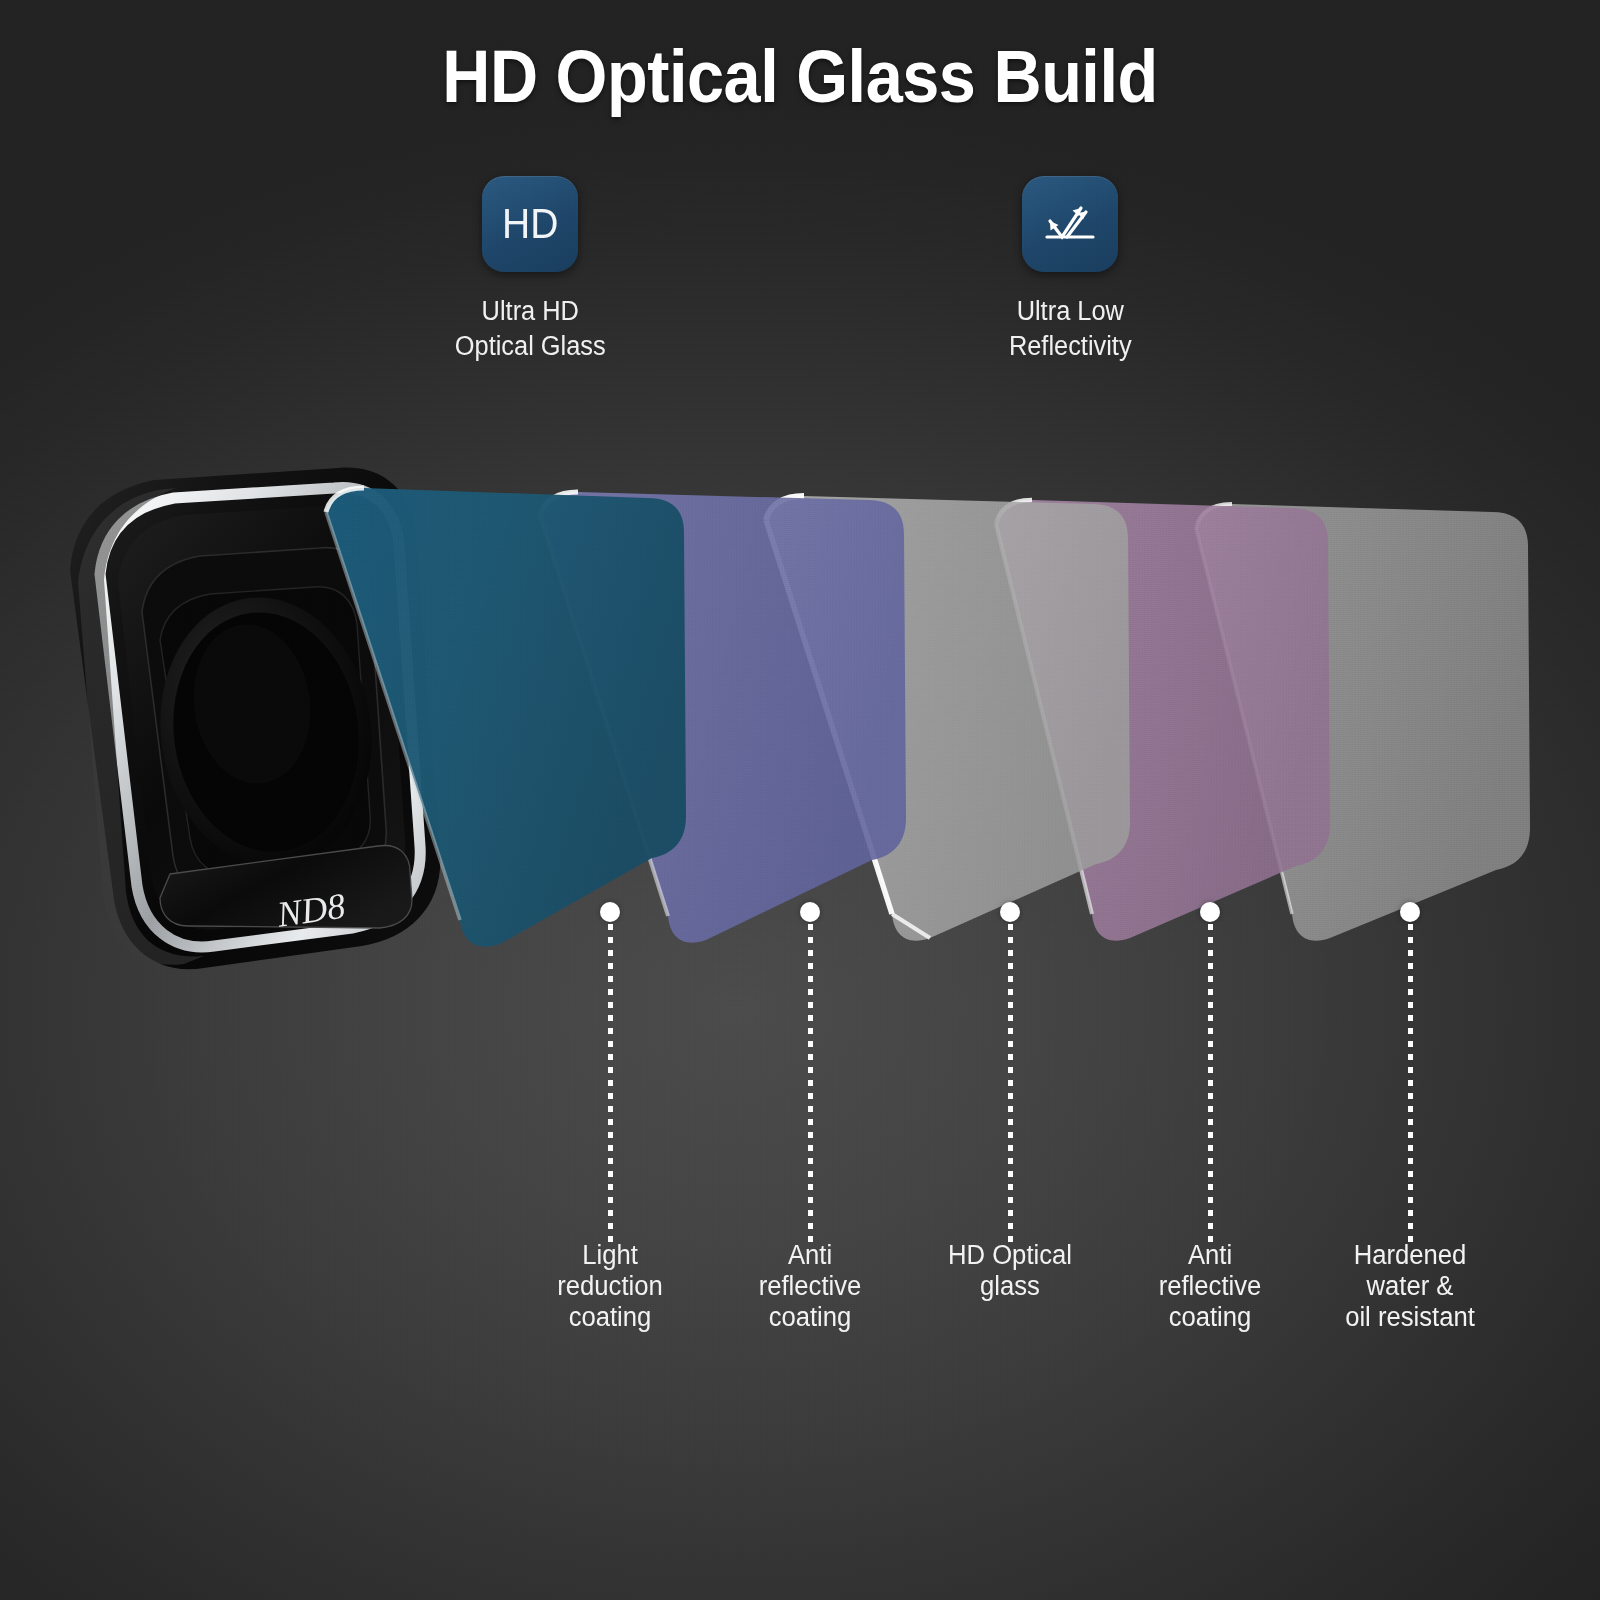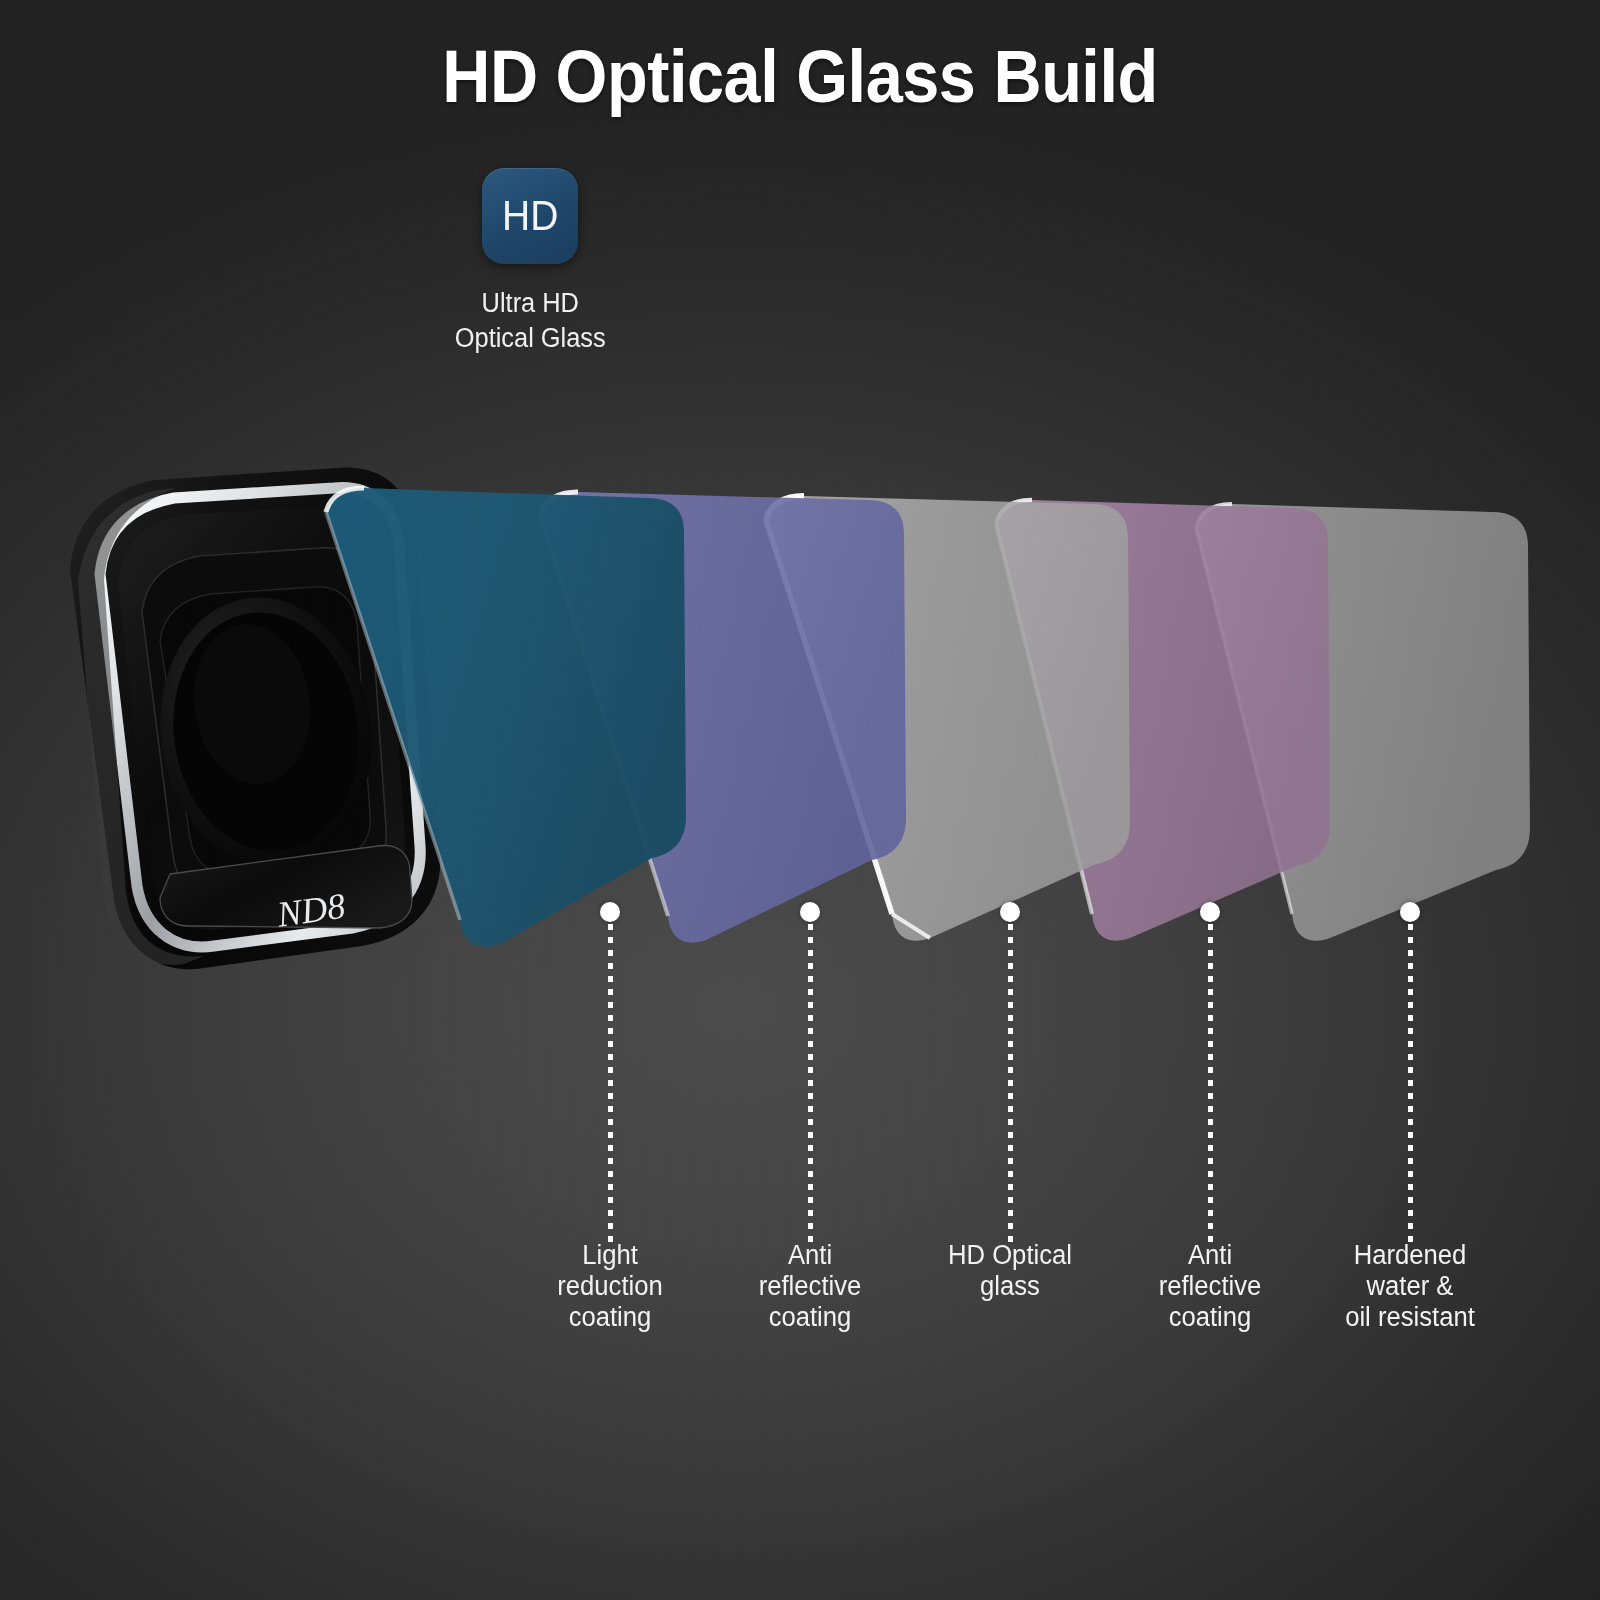--- a/index.html
+++ b/index.html
@@ -50,21 +50,21 @@
     letter-spacing: -0.5px;
     color: #ffffff;
     transform: scaleX(0.9);
     transform-origin: center top;
     text-shadow: 0 2px 6px rgba(0,0,0,.55);
   }
 
   
   #features {
     position: absolute;
-    top: 168px;
+    top: 176px;
     left: 430px;
     width: 740px;
     display: flex;
     justify-content: space-between;
   }
   .feature {
     width: 200px;
     display: flex;
     flex-direction: column;
     align-items: center;
@@ -170,20 +170,40 @@
 
     <div class="feature">
       <div class="badge">
         <span class="badge-hd">HD</span>
       </div>
       <div class="feature-label">Ultra HD
 Optical Glass</div>
     </div>
 
 
+    <div class="feature">
+      <div class="badge">
+        <span>
+          <svg width="58" height="56" viewBox="0 0 58 56">
+            <g stroke="#ffffff" stroke-width="3.2" fill="none" stroke-linecap="round">
+              <line x1="6" y1="41" x2="52" y2="41"></line>
+              <path d="M9 25 L21 41 L40 12"></path>
+              <path d="M26 41 L45 16"></path>
+            </g>
+            <g fill="#ffffff">
+              <path d="M40 12 L31.5 14.5 L38 20 Z"></path>
+              <path d="M45.5 15.5 L36.5 17 L42 23.5 Z"></path>
+              <path d="M9 25 L9.5 34.5 L17.5 29 Z"></path>
+            </g>
+          </svg>
+        </span>
+      </div>
+      <div class="feature-label">Ultra Low
+Reflectivity</div>
+    </div>
   </div>
 
   <div id="lens">
     <svg width="460" height="545" viewBox="0 0 460 545">
       <defs>
         <linearGradient id="bodyGrad" x1="0" y1="0" x2="1" y2="1">
           <stop offset="0%" stop-color="#232323"></stop>
           <stop offset="22%" stop-color="#121212"></stop>
           <stop offset="60%" stop-color="#060606"></stop>
           <stop offset="100%" stop-color="#0d0d0d"></stop>

